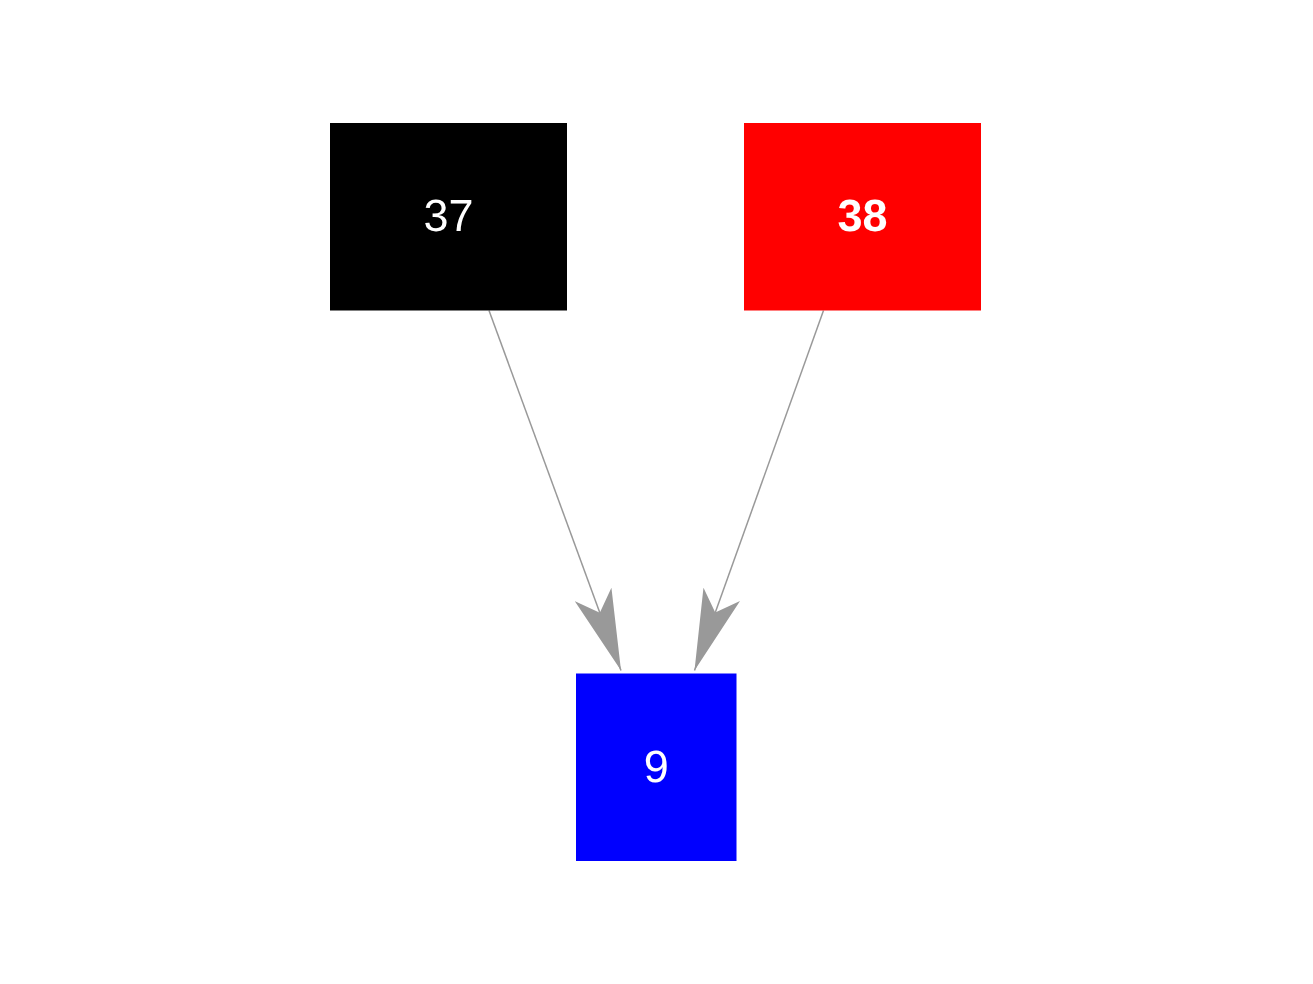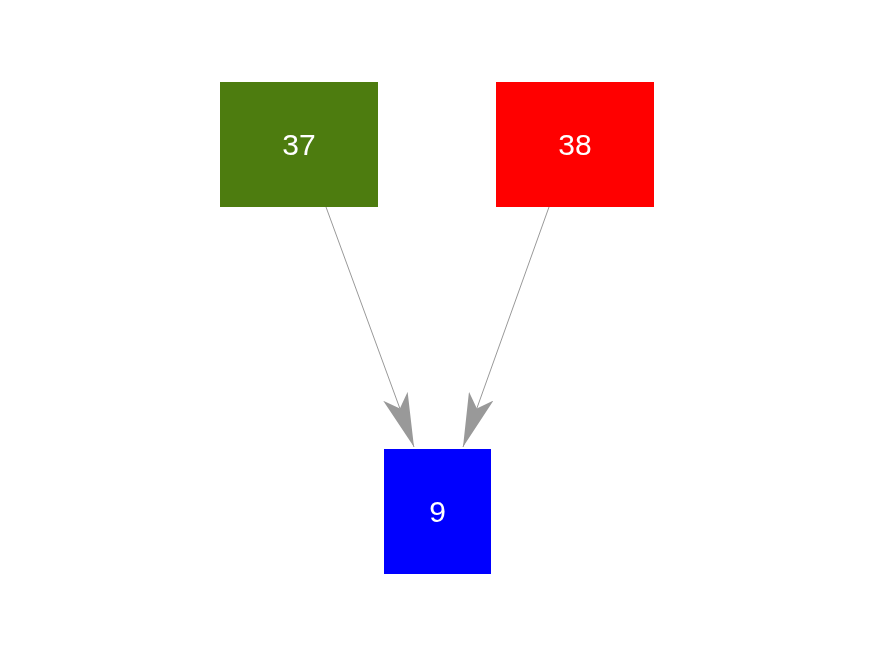--- a/index.html
+++ b/index.html
@@ -36,22 +36,22 @@
 <div id="canvas" style="width: 875px; height: 656px; background: rgb(255, 255, 255);">
   <svg id="edge-layer" xmlns="http://www.w3.org/2000/svg">
     <defs>
       <marker id="arrowhead" markerUnits="userSpaceOnUse" markerWidth="54" markerHeight="26" refX="54" refY="13" orient="auto">
         <polygon class="arrowhead-shape" points="0,0 13,13 0,26 54,13" fill="#999999"></polygon>
       </marker>
     </defs>
   <line x1="326" y1="207" x2="414" y2="447" stroke="#999999" stroke-width="1" marker-end="url(#arrowhead)"></line>
       <line x1="549" y1="207" x2="463" y2="447" stroke="#999999" stroke-width="1" marker-end="url(#arrowhead)"></line>
     </svg>
-<div class="node" style="left: 220px; top: 82px; width: 158px; height: 125px; background: #4d7c0f; color: rgb(255, 255, 255);">
+<div class="node" style="left: 220px; top: 82px; width: 158px; height: 125px; background: #000000; color: rgb(255, 255, 255);">
       <span>37</span>
     </div>
-    <div class="node" style="left: 496px; top: 82px; width: 158px; height: 125px; background: rgb(255, 0, 0); color: rgb(255, 255, 255);">
+    <div class="node" style="left: 496px; top: 82px; width: 158px; height: 125px; background: rgb(255, 0, 0); color: rgb(255, 255, 255); font-weight: bold;">
       <span>38</span>
     </div>
     <div class="node" style="left: 384px; top: 449px; width: 107px; height: 125px; background: rgb(0, 0, 255); color: rgb(255, 255, 255);">
       <span>9</span>
     </div>
   </div>
 
 </body></html>

